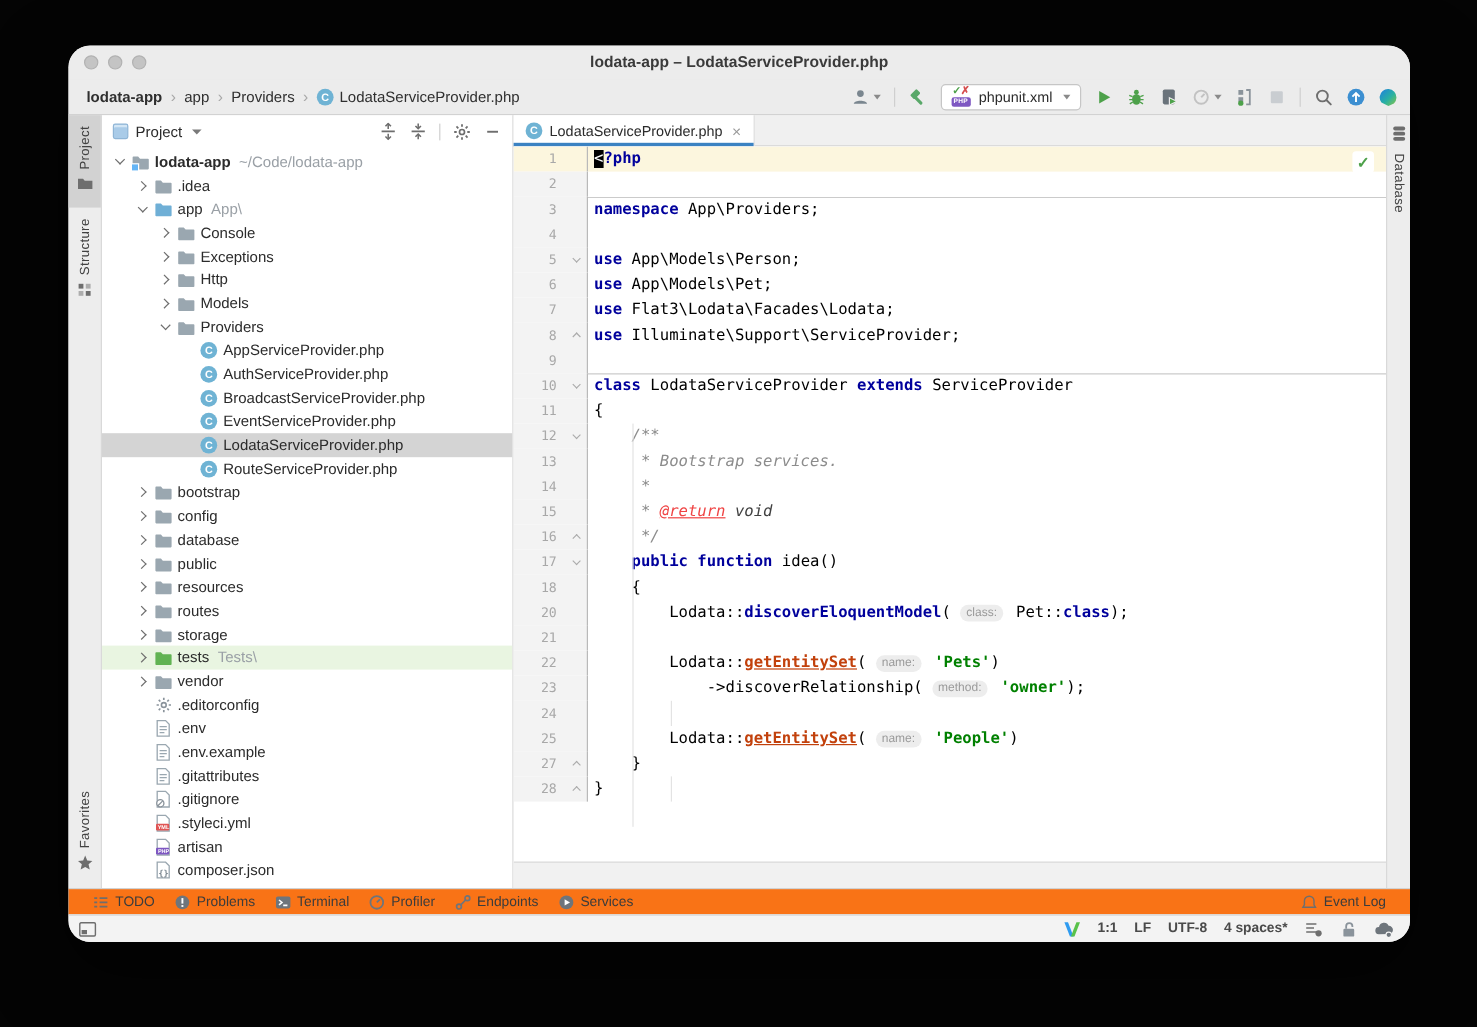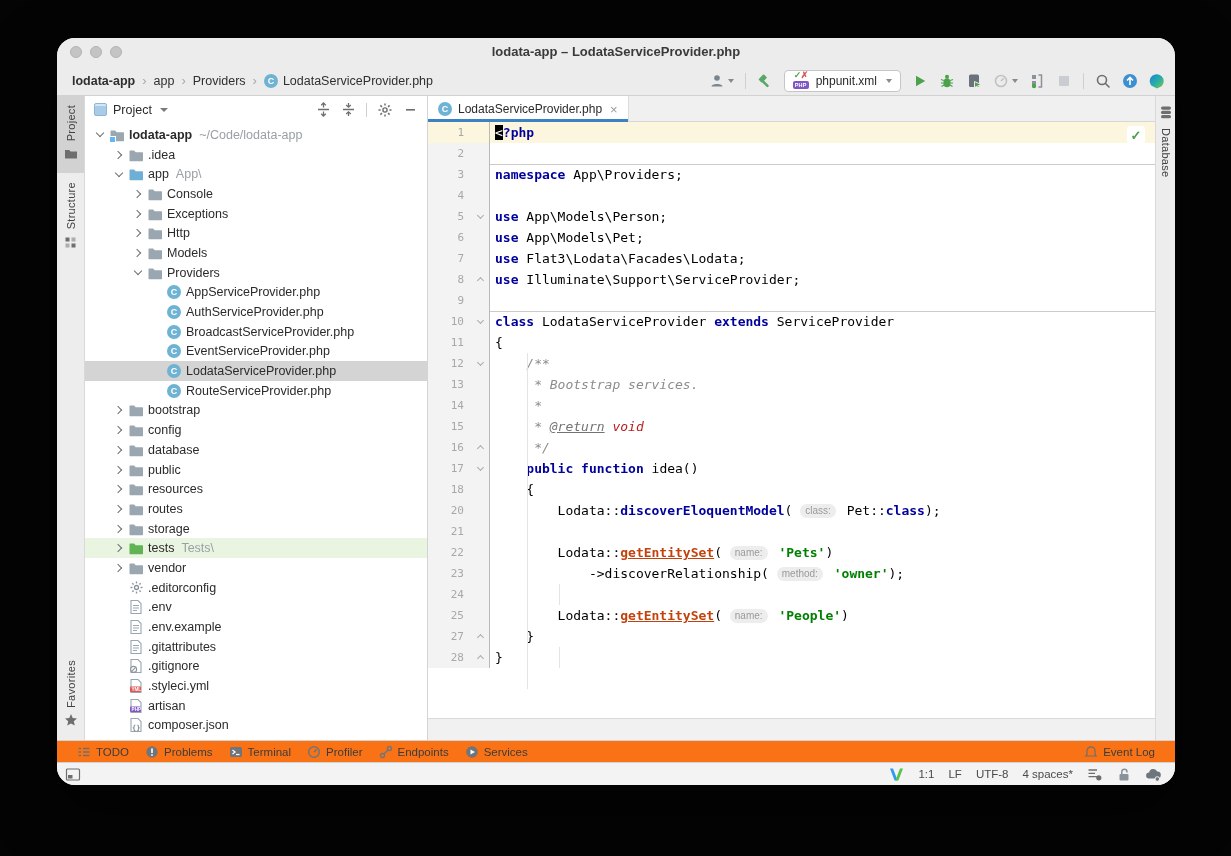--- a/index.html
+++ b/index.html
@@ -91,40 +91,40 @@
   .fold-box { width:18px; flex:none; display:flex; align-items:center; justify-content:center; }
   .fold { display:inline-block; width:5px; height:5px; border-right:1.3px solid #ABABAB; border-bottom:1.3px solid #ABABAB; }
   .fold.open { transform:rotate(45deg); margin-top:-2px; }
   .fold.close { transform:rotate(-135deg); margin-bottom:-2px; }
   .code-cell { flex:1; position:relative; padding-left:5px; white-space:pre; color:#000; }
   .code-row.caret .gutter, .code-row.caret .code-cell { background:#FCF6DE; }
   .code-row.sep .code-cell { box-shadow:inset 0 1px 0 #CBCBCB; }
   .tk-k { color:#00009C; font-weight:700; }
   .tk-s { color:#008000; font-weight:700; }
   .tk-c { color:#8C8C8C; font-style:italic; }
-  .tk-dt { color:#737373; font-style:italic; text-decoration:underline; }
-  .tk-dv { color:#b91c1c; font-style:italic; }
+  .tk-dt { color:#ef4444; font-style:italic; text-decoration:underline; }
+  .tk-dv { color:#404040; font-style:italic; }
   .tk-fn { color:#00009C; font-weight:700; }
   .tk-fnu { color:#c2410c; font-weight:700; text-decoration:underline; }
   .caret-block { background:#000; color:#FFF; }
   .hint { display:inline-block; background:#EDEDED; color:#9A9A9A; border-radius:7px;
           font-family:"Liberation Sans",sans-serif; font-size:10px; line-height:14px;
           padding:0 5px; vertical-align:1px; margin-right:3px; }
   .iguide { position:absolute; width:1px; background:#E3E3E3; }
   .check-ok { position:absolute; top:4px; right:10px; width:18px; height:18px; background:#FFF; border-radius:3px;
               display:flex; align-items:center; justify-content:center; color:#4DA14A; font-size:13px; font-weight:700; }
 
   
   .bottombar { height:22px; flex:none; background:#f97316; border-top:1px solid #D2D2D2;
                display:flex; align-items:flex-end; justify-content:space-between; padding:0 12px; font-size:11.5px; color:#3C3C3C; }
   .bb-group { display:flex; align-items:center; height:100%; }
   .bb-item { display:flex; align-items:center; gap:5px; padding:0 8px; height:100%; }
   .statusbar { height:23px; flex:none; background:#F3F3F3; border-top:1px solid #D2D2D2;
                display:flex; align-items:center; padding:0 14px 0 8px; font-size:11.5px; color:#4A4A4A; }
-  .sb-right { margin-left:auto; display:flex; align-items:center; gap:14px; }
+  .sb-right { margin-left:auto; display:flex; align-items:center; gap:14px;font-weight:bold; }
   .sb-item { display:inline-flex; align-items:center; }
 </style>
 </head>
 <body>
 
 <div class="screen">
   <div class="window">
 
     <div class="titlebar">
       <div class="traffic">

